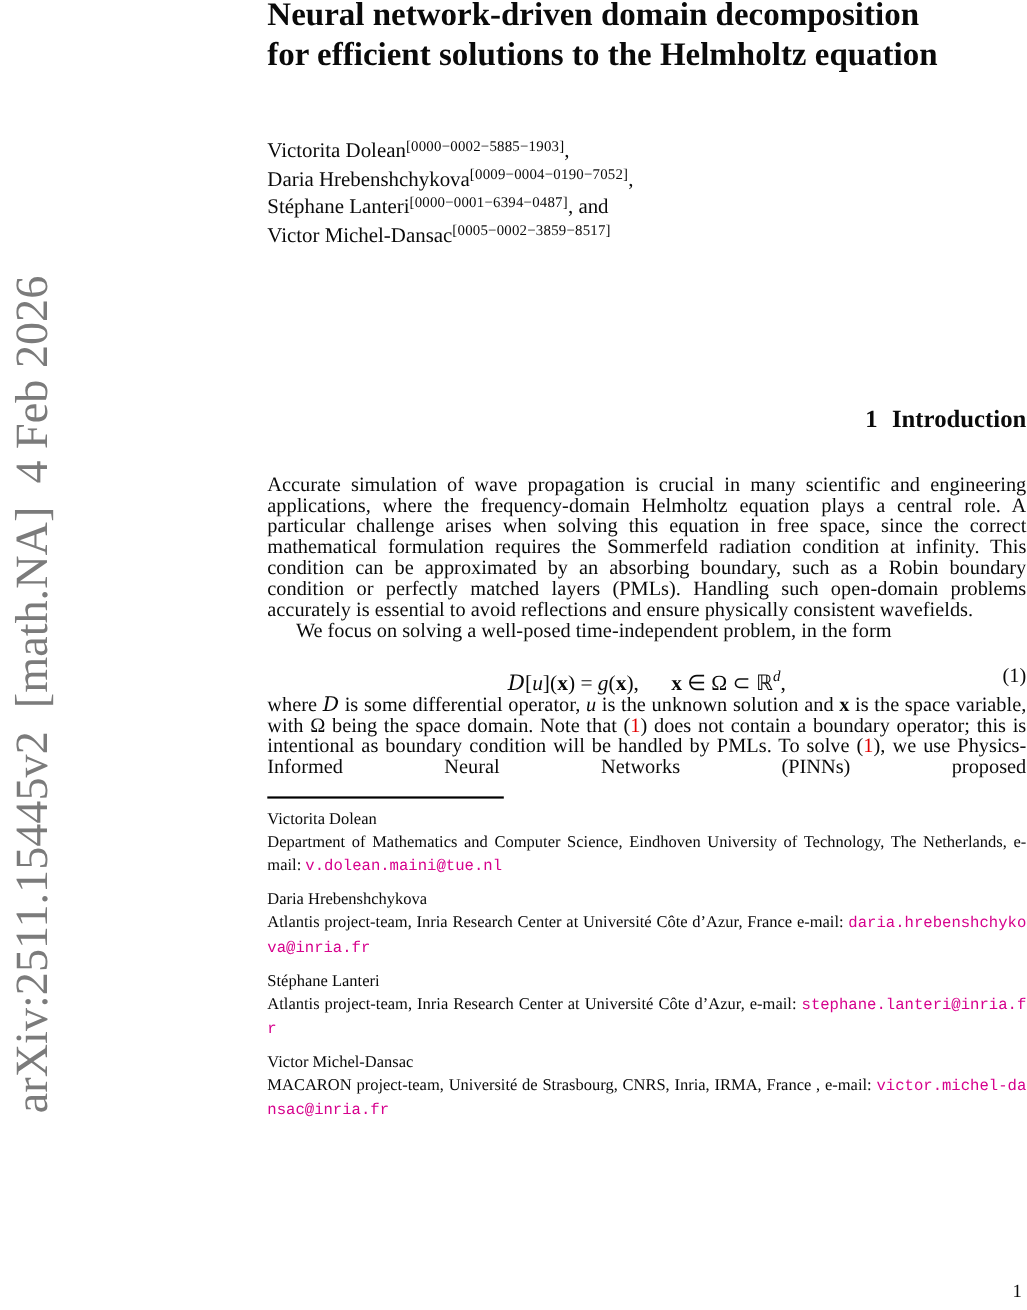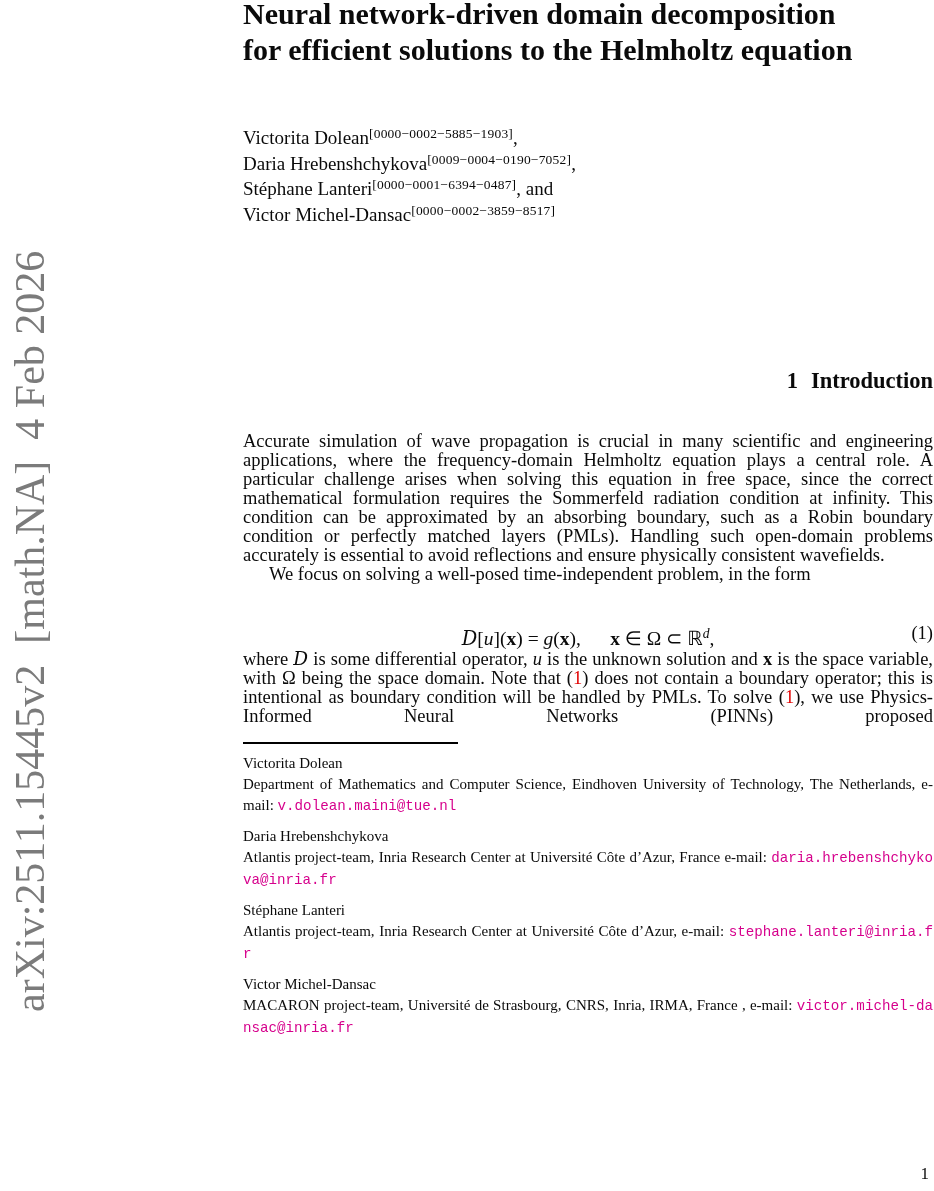--- a/index.html
+++ b/index.html
@@ -62,21 +62,21 @@
     margin:0;
     font-size:18.5px;
     line-height:19px;
     text-align:justify;
   }
   .p1{margin-top:37px;}
   .p2{text-indent:26px;}
   .p3{text-align-last:justify;}
   .equation-row{
     position:relative;
-    margin-top:33px;
+    margin-top:15px;
     height:32px;
     text-align:center;
     font-size:19.5px;
     line-height:32px;
   }
   .eq-tag{
     position:absolute;
     right:0;top:0;
     font-size:18.5px;
   }
@@ -126,21 +126,21 @@
 
     <h1 class="title">
       <span class="tline">Neural network-driven domain decomposition</span>
       <span class="tline">for efficient solutions to the Helmholtz equation</span>
     </h1>
 
     <div class="authors" id="authors">
         <div class="author-line"><span class="author-name">Victorita Dolean</span><span class="orcid">[0000−0002−5885−1903]</span><span>,</span></div>
         <div class="author-line"><span class="author-name">Daria Hrebenshchykova</span><span class="orcid">[0009−0004−0190−7052]</span><span>,</span></div>
         <div class="author-line"><span class="author-name">Stéphane Lanteri</span><span class="orcid">[0000−0001−6394−0487]</span><span>, and</span></div>
-        <div class="author-line"><span class="author-name">Victor Michel-Dansac</span><span class="orcid">[0000−0002−3859−8517]</span><span></span></div>
+        <div class="author-line"><span class="author-name">Victor Michel-Dansac</span><span class="orcid">[0005−0002−3859−8517]</span><span></span></div>
       </div>
 
     <h2 class="section-heading">
       <span class="secnum">1</span><span>Introduction</span>
     </h2>
 
     <p class="body p1">Accurate simulation of wave propagation is crucial in many scientific and engineering applications, where the frequency-domain Helmholtz equation plays a central role. A particular challenge arises when solving this equation in free space, since the correct mathematical formulation requires the Sommerfeld radiation condition at infinity. This condition can be approximated by an absorbing boundary, such as a Robin boundary condition or perfectly matched layers (PMLs). Handling such open-domain problems accurately is essential to avoid reflections and ensure physically consistent wavefields.</p>
 
     <p class="body p2">We focus on solving a well-posed time-independent problem, in the form</p>
 

